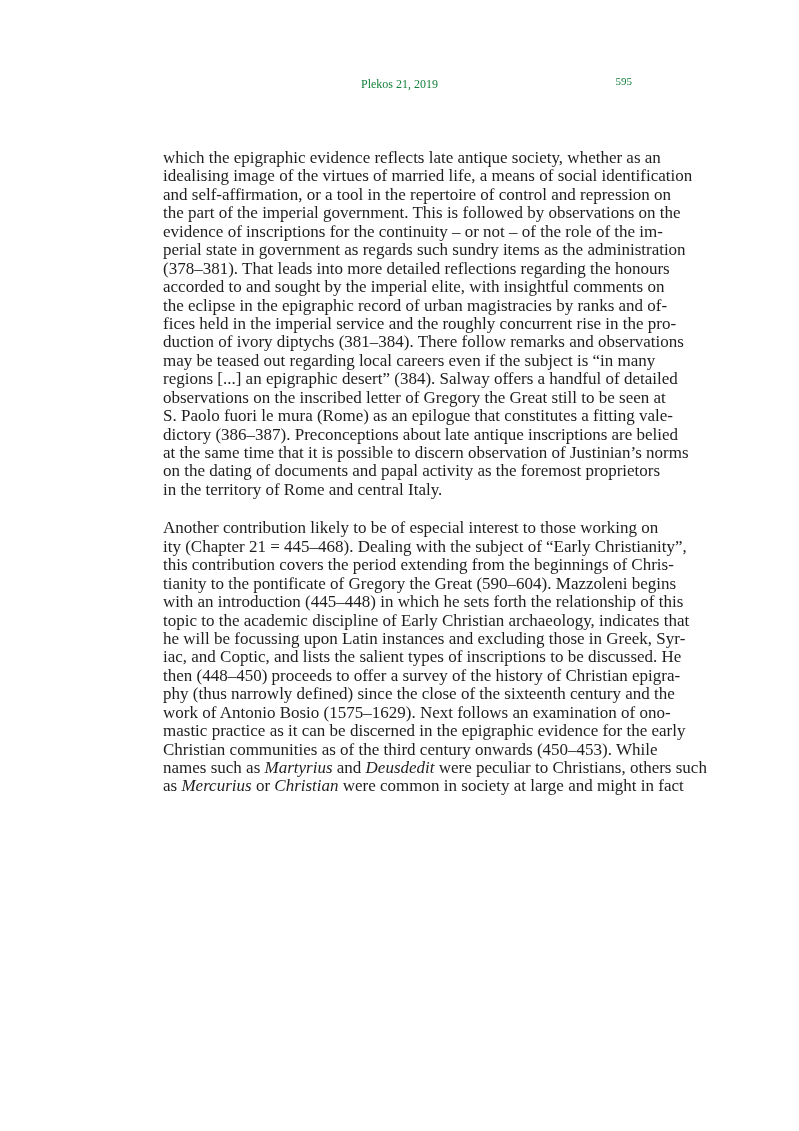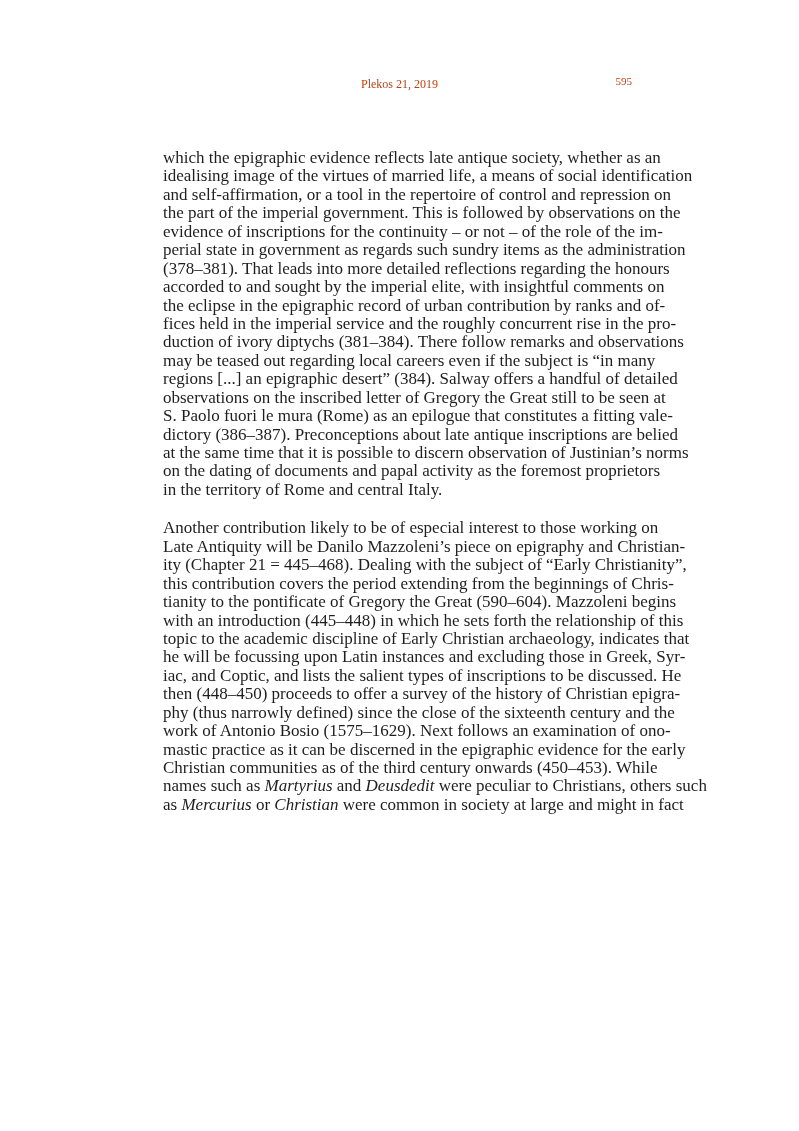--- a/index.html
+++ b/index.html
@@ -15,21 +15,21 @@
       font-family: "Liberation Serif", "DejaVu Serif", serif;
       color: #1e1e1e;
     }
     .running-head {
       position: absolute;
       top: 75px;
       left: 163px;
       width: 473px;
       height: 20px;
       font-size: 12px;
-      color: #c2410c;
+      color: #15803d;
     }
     .running-head .journal {
       position: absolute;
       left: 0;
       right: 0;
       text-align: center;
       top: 2px;
     }
     .running-head .page-num {
       position: absolute;
@@ -76,35 +76,34 @@
 <div class="body-text">
   <p>
     <span class="line">which the epigraphic evidence reflects late antique society, whether as an</span>
     <span class="line">idealising image of the virtues of married life, a means of social identification</span>
     <span class="line">and self-affirmation, or a tool in the repertoire of control and repression on</span>
     <span class="line">the part of the imperial government. This is followed by observations on the</span>
     <span class="line">evidence of inscriptions for the continuity – or not – of the role of the im-</span>
     <span class="line">perial state in government as regards such sundry items as the administration</span>
     <span class="line">(378–381). That leads into more detailed reflections regarding the honours</span>
     <span class="line">accorded to and sought by the imperial elite, with insightful comments on</span>
-    <span class="line">the eclipse in the epigraphic record of urban contribution by ranks and of-</span>
+    <span class="line">the eclipse in the epigraphic record of urban magistracies by ranks and of-</span>
     <span class="line">fices held in the imperial service and the roughly concurrent rise in the pro-</span>
     <span class="line">duction of ivory diptychs (381–384). There follow remarks and observations</span>
     <span class="line">may be teased out regarding local careers even if the subject is “in many</span>
     <span class="line">regions [...] an epigraphic desert” (384). Salway offers a handful of detailed</span>
     <span class="line">observations on the inscribed letter of Gregory the Great still to be seen at</span>
     <span class="line">S. Paolo fuori le mura (Rome) as an epilogue that constitutes a fitting vale-</span>
     <span class="line">dictory (386–387). Preconceptions about late antique inscriptions are belied</span>
     <span class="line">at the same time that it is possible to discern observation of Justinian’s norms</span>
     <span class="line">on the dating of documents and papal activity as the foremost proprietors</span>
     <span class="line last">in the territory of Rome and central Italy.</span>
   </p>
   <p>
     <span class="line">Another contribution likely to be of especial interest to those working on</span>
-    <span class="line">Late Antiquity will be Danilo Mazzoleni’s piece on epigraphy and Christian-</span>
     <span class="line">ity (Chapter 21 = 445–468). Dealing with the subject of “Early Christianity”,</span>
     <span class="line">this contribution covers the period extending from the beginnings of Chris-</span>
     <span class="line">tianity to the pontificate of Gregory the Great (590–604). Mazzoleni begins</span>
     <span class="line">with an introduction (445–448) in which he sets forth the relationship of this</span>
     <span class="line">topic to the academic discipline of Early Christian archaeology, indicates that</span>
     <span class="line">he will be focussing upon Latin instances and excluding those in Greek, Syr-</span>
     <span class="line">iac, and Coptic, and lists the salient types of inscriptions to be discussed. He</span>
     <span class="line">then (448–450) proceeds to offer a survey of the history of Christian epigra-</span>
     <span class="line">phy (thus narrowly defined) since the close of the sixteenth century and the</span>
     <span class="line">work of Antonio Bosio (1575–1629). Next follows an examination of ono-</span>

